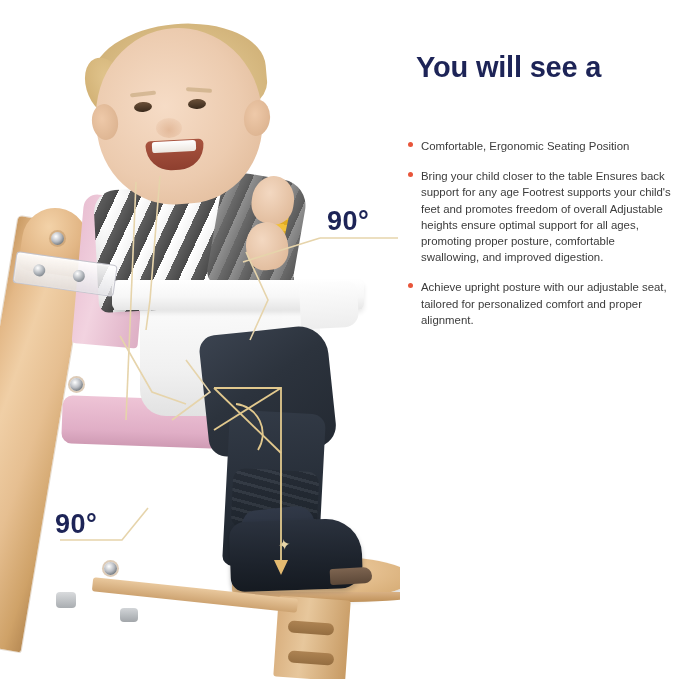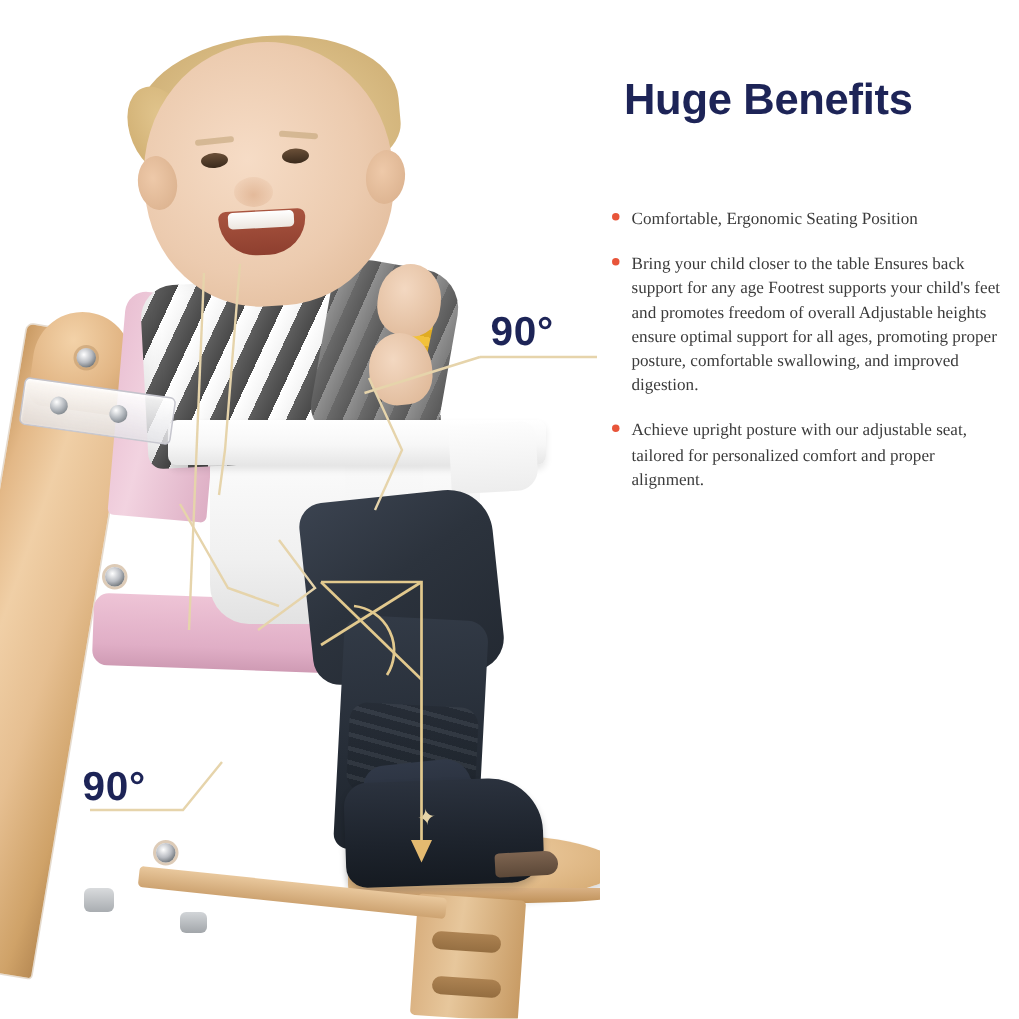--- a/index.html
+++ b/index.html
@@ -261,21 +261,21 @@
     position:absolute;left:4px;top:138px;width:268px;
   }
   .bullet{
     position:relative;padding-left:17px;margin-bottom:14px;
     color:#3b3b3b;font-size:11.4px;line-height:1.42;
   }
   .bullet .dot{
     position:absolute;left:4px;top:4px;width:5px;height:5px;border-radius:50%;
     background:#e8553a;
   }
-  .bullet .txt{display:block;font-family:Liberation Serif, serif;}
+  .bullet .txt{display:block;}
 </style>
 </head>
 <body>
 
 <div class="page">
 
   <div class="photo-pane">
 
     <div class="chair-post"></div>
     <div class="chair-post-top"></div>
@@ -360,21 +360,21 @@
       <polygon points="274,560 288,560 281,575" fill="#e4ba70"></polygon>
     </svg>
 
     <div class="deg-label deg-top">90°</div>
     <div class="deg-label deg-bottom">90°</div>
   </div>
 
   <div class="text-pane">
 
     <div class="headline">
-      <span>Huge Benefits</span>
+      <span>You will see a</span>
     </div>
 
     <div class="bullets">
       <div class="bullet">
         <span class="dot"></span>
         <span class="txt">Comfortable, Ergonomic Seating Position</span>
       </div>
       <div class="bullet">
         <span class="dot"></span>
         <span class="txt">Bring your child closer to the table Ensures back support for any age Footrest supports your child's feet and promotes freedom of overall Adjustable heights ensure optimal support for all ages, promoting proper posture, comfortable swallowing, and improved digestion.</span>

